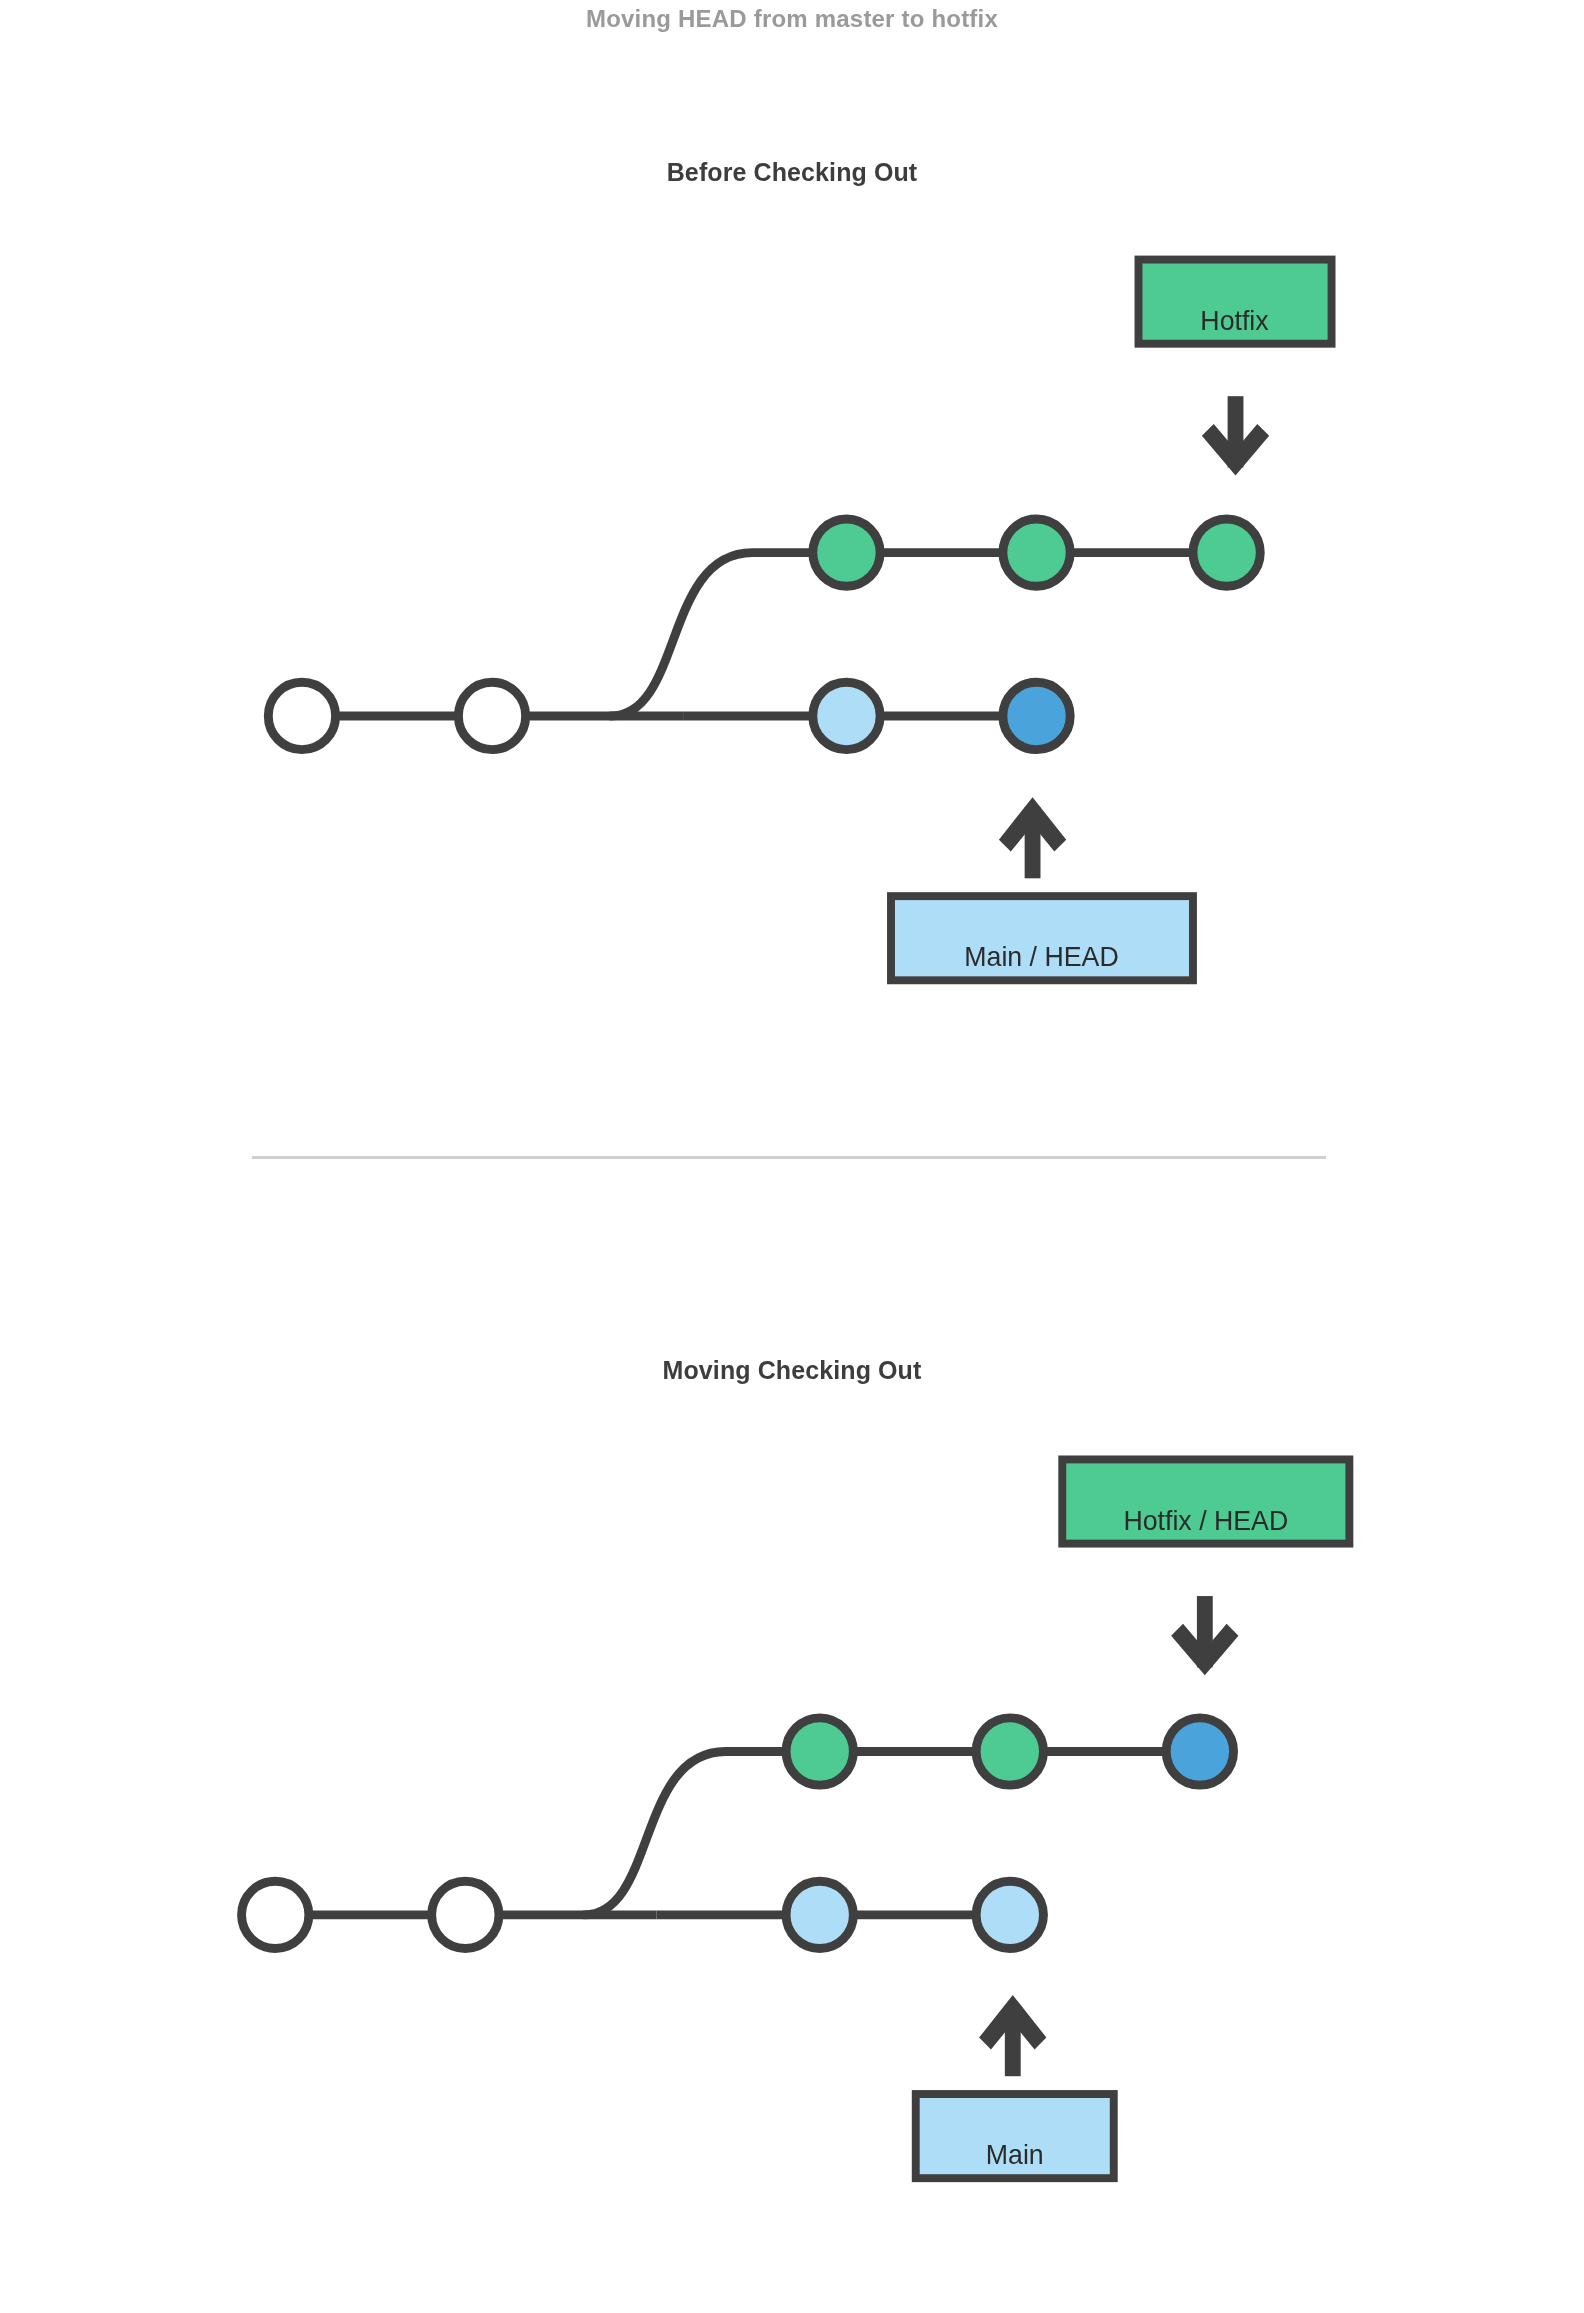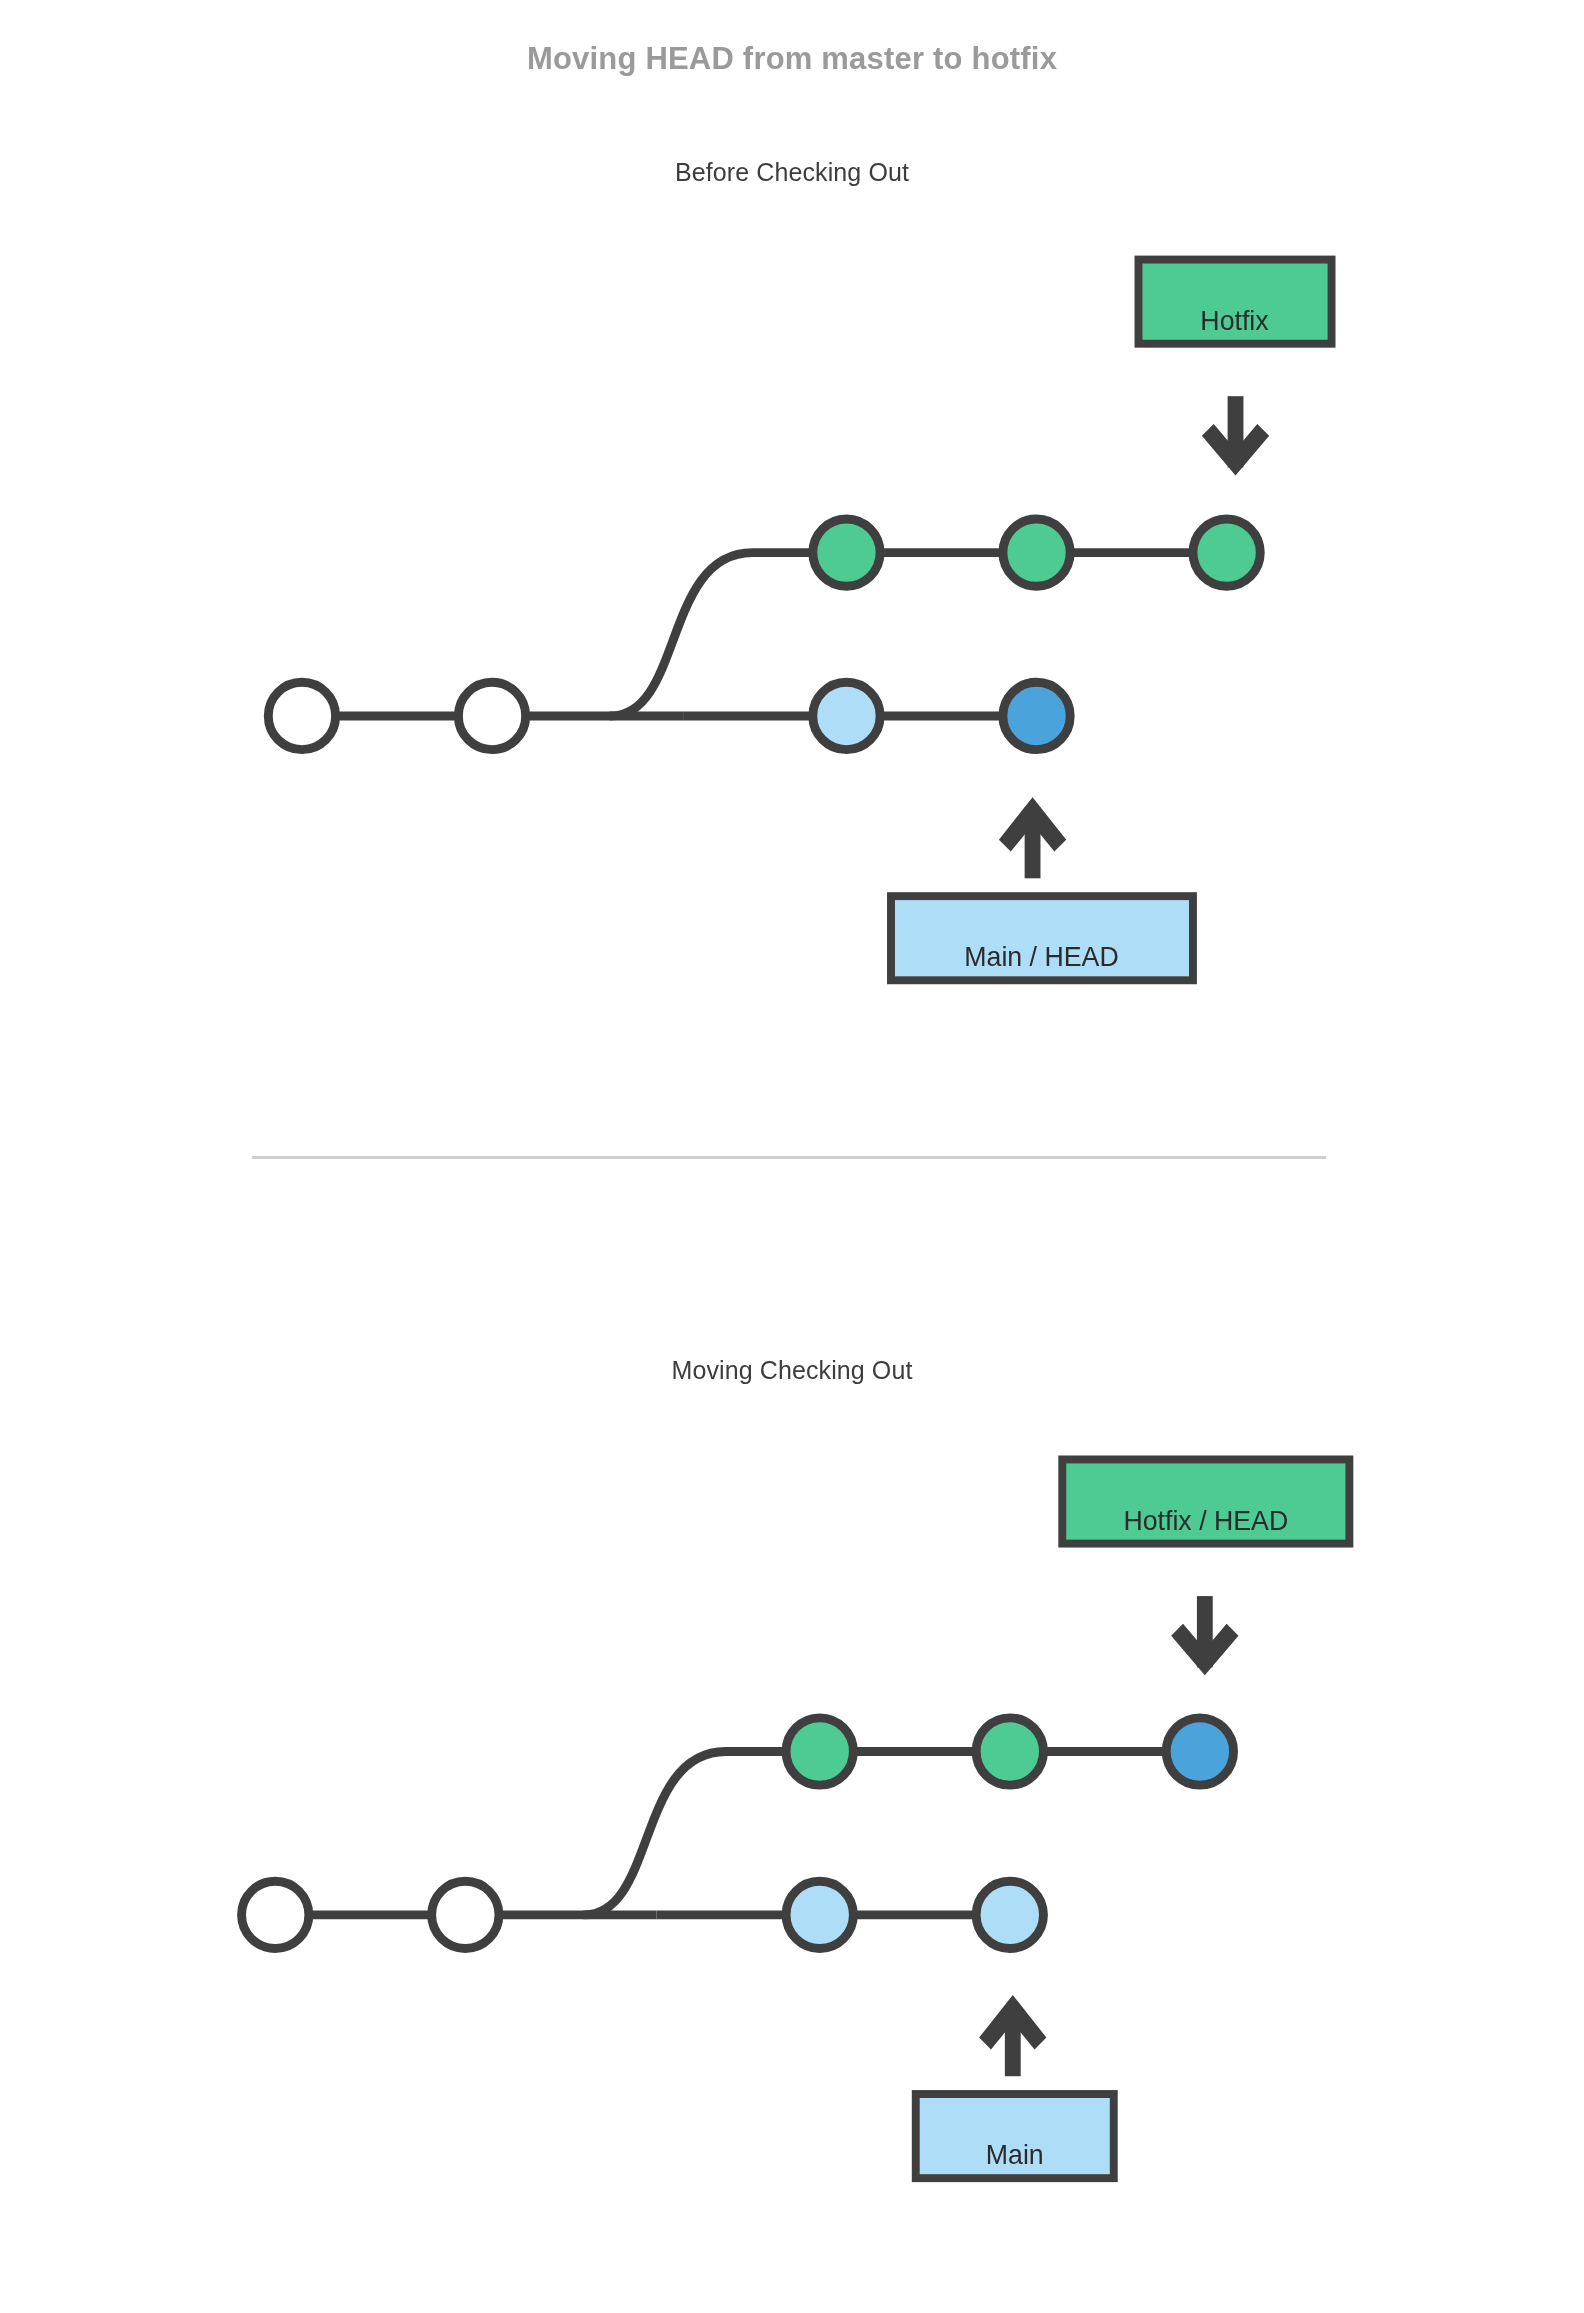--- a/index.html
+++ b/index.html
@@ -13,34 +13,33 @@
     position: relative;
     font-family: "Liberation Sans", sans-serif;
     overflow: hidden;
   }
   .page-title {
     position: absolute;
     top: 0px;
     left: 0;
     width: 1584px;
     text-align: center;
-    font-size: 31px;
+    font-size: 24px;
     font-weight: 700;
     color: #9a9a9a;
     letter-spacing: 0.2px;
     line-height: 38px;
-    margin-top: 40px;
   }
   .section-heading {
     position: absolute;
     width: 1584px;
     left: 0;
     text-align: center;
     font-size: 25px;
-    font-weight: 400;
+    font-weight: 700;
     color: #3d3d3d;
     letter-spacing: 0.1px;
   }
   #heading-before { top: 158px; }
   #heading-after  { top: 1356px; }
 
   .divider {
     position: absolute;
     left: 252px;
     top: 1156px;

